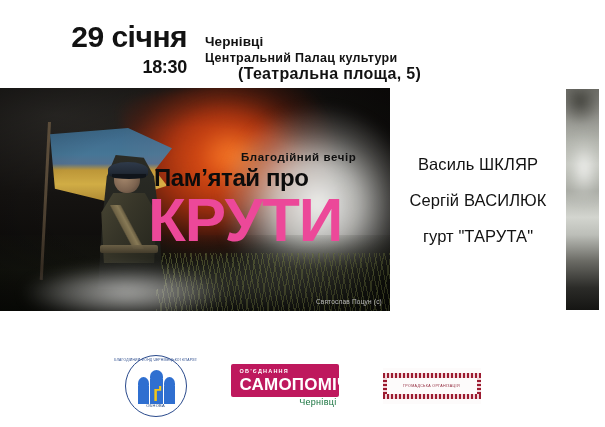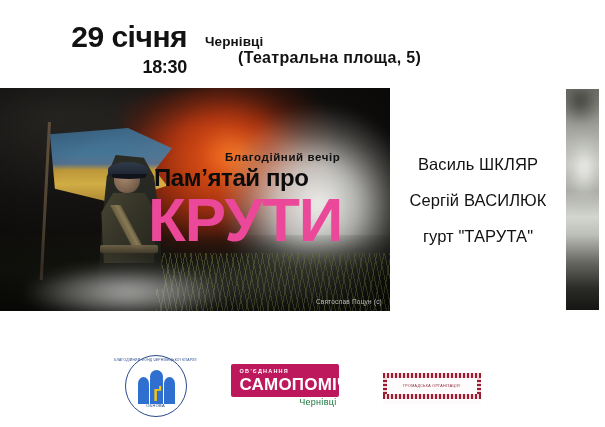--- a/index.html
+++ b/index.html
@@ -239,21 +239,21 @@
     top: 150px;
     width: 242px;
     z-index: 6;
     text-align: left;
   }
   .kicker {
     font-size: 11.5px;
     font-weight: bold;
     color: #101010;
     letter-spacing: 0.6px;
-    margin-left: 52px;
+    margin-left: 68px;
     line-height: 14px;
     white-space: nowrap;
     padding-left: 23px;
   }
   .title-line {
     font-size: 24px;
     font-weight: bold;
     color: #0c0c0c;
     letter-spacing: -0.4px;
     line-height: 28px;
@@ -514,20 +514,21 @@
 
   <div class="header">
 
     <div class="date-block">
       <div class="date-day">29 січня</div>
       <div class="date-time">18:30</div>
     </div>
 
     <div class="venue-block">
       <div class="venue-city">Чернівці</div>
+      <div class="venue-place">Центральний  Палац  культури</div>
       <div class="venue-addr">(Театральна площа, 5)</div>
     </div>
 
   </div>
 
   <div class="art-panel">
     <div class="sky-base"></div>
     <div class="fire"></div>
     <div class="fire2"></div>
     <div class="smoke"></div>

